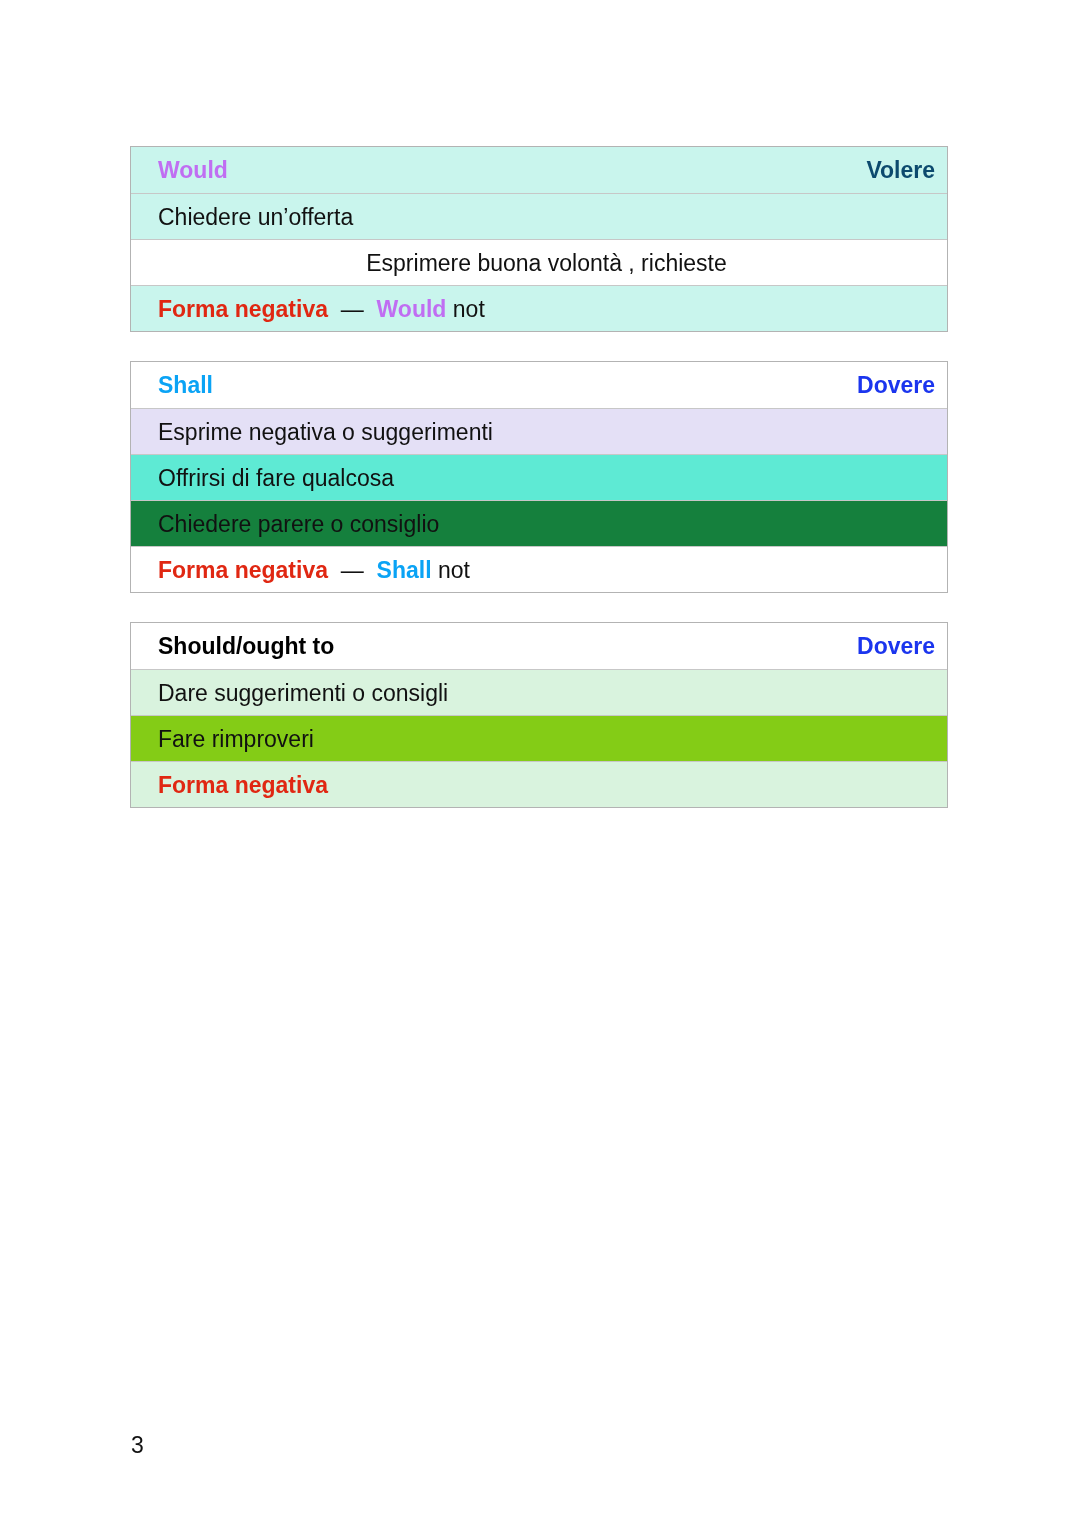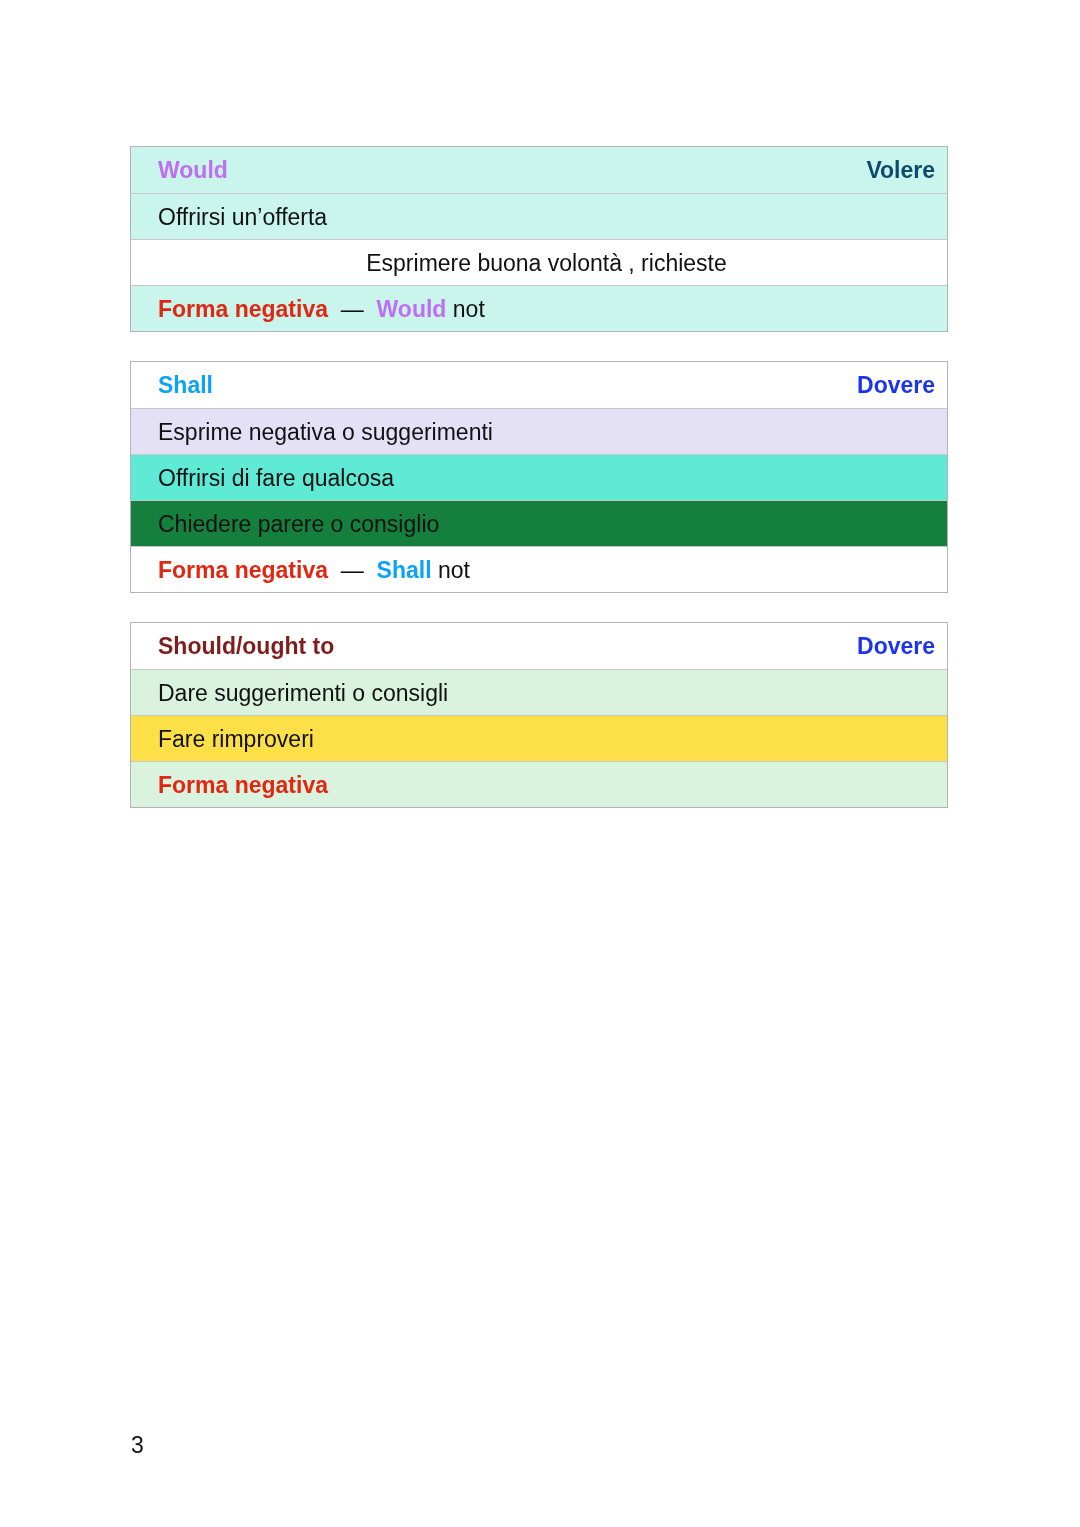--- a/index.html
+++ b/index.html
@@ -56,32 +56,32 @@
     color: #111111;
   }
 </style>
 </head>
 <body>
 
 <div class="doc">
   <div class="tables">
     <section class="modal-table">
         <div class="row header" style="background: rgb(201, 245, 237);"><span style="color: rgb(192, 110, 242);">Would</span><span style="color: #0c4a6e;">Volere</span></div>
-        <div class="row" style="background: rgb(201, 245, 237);"><span>Offrirsi un’offerta</span></div>
+        <div class="row" style="background: rgb(201, 245, 237);"><span>Chiedere un’offerta</span></div>
         <div class="row" style="background: rgb(255, 255, 255); justify-content: center;"><span>Esprimere buona volontà , richieste</span></div>
         <div class="row" style="background: rgb(201, 245, 237);"><span class="seg-bold" style="color: rgb(224, 39, 18);">Forma negativa</span><span>  —  </span><span class="seg-bold" style="color: rgb(192, 110, 242);">Would</span><span> not</span></div>
       </section>
     <section class="modal-table">
         <div class="row header" style="background: rgb(255, 255, 255);"><span style="color: rgb(10, 163, 245);">Shall</span><span style="color: rgb(27, 53, 238);">Dovere</span></div>
         <div class="row" style="background: rgb(228, 224, 246);"><span>Esprime negativa o suggerimenti</span></div>
         <div class="row" style="background: #5eead4;"><span>Offrirsi di fare qualcosa</span></div>
         <div class="row" style="background: #15803d; align-items: center;"><span>Chiedere parere o consiglio</span></div>
         <div class="row" style="background: rgb(255, 255, 255);"><span class="seg-bold" style="color: rgb(224, 39, 18);">Forma negativa</span><span>  —  </span><span class="seg-bold" style="color: rgb(10, 163, 245);">Shall</span><span> not</span></div>
       </section>
     <section class="modal-table">
-        <div class="row header" style="background: rgb(255, 255, 255);"><span style="color: #7f1d1d;">Should/ought to</span><span style="color: rgb(27, 53, 238);">Dovere</span></div>
+        <div class="row header" style="background: rgb(255, 255, 255);"><span style="color: #000000;">Should/ought to</span><span style="color: rgb(27, 53, 238);">Dovere</span></div>
         <div class="row" style="background: rgb(217, 243, 222);"><span>Dare suggerimenti o consigli</span></div>
-        <div class="row" style="background: #fde047;"><span>Fare rimproveri</span></div>
+        <div class="row" style="background: #84cc16;"><span>Fare rimproveri</span></div>
         <div class="row" style="background: rgb(217, 243, 222);"><span class="seg-bold" style="color: rgb(224, 39, 18);">Forma negativa</span></div>
       </section>
   </div>
   <div class="page-number">3</div>
 </div>
 
 </body></html>

